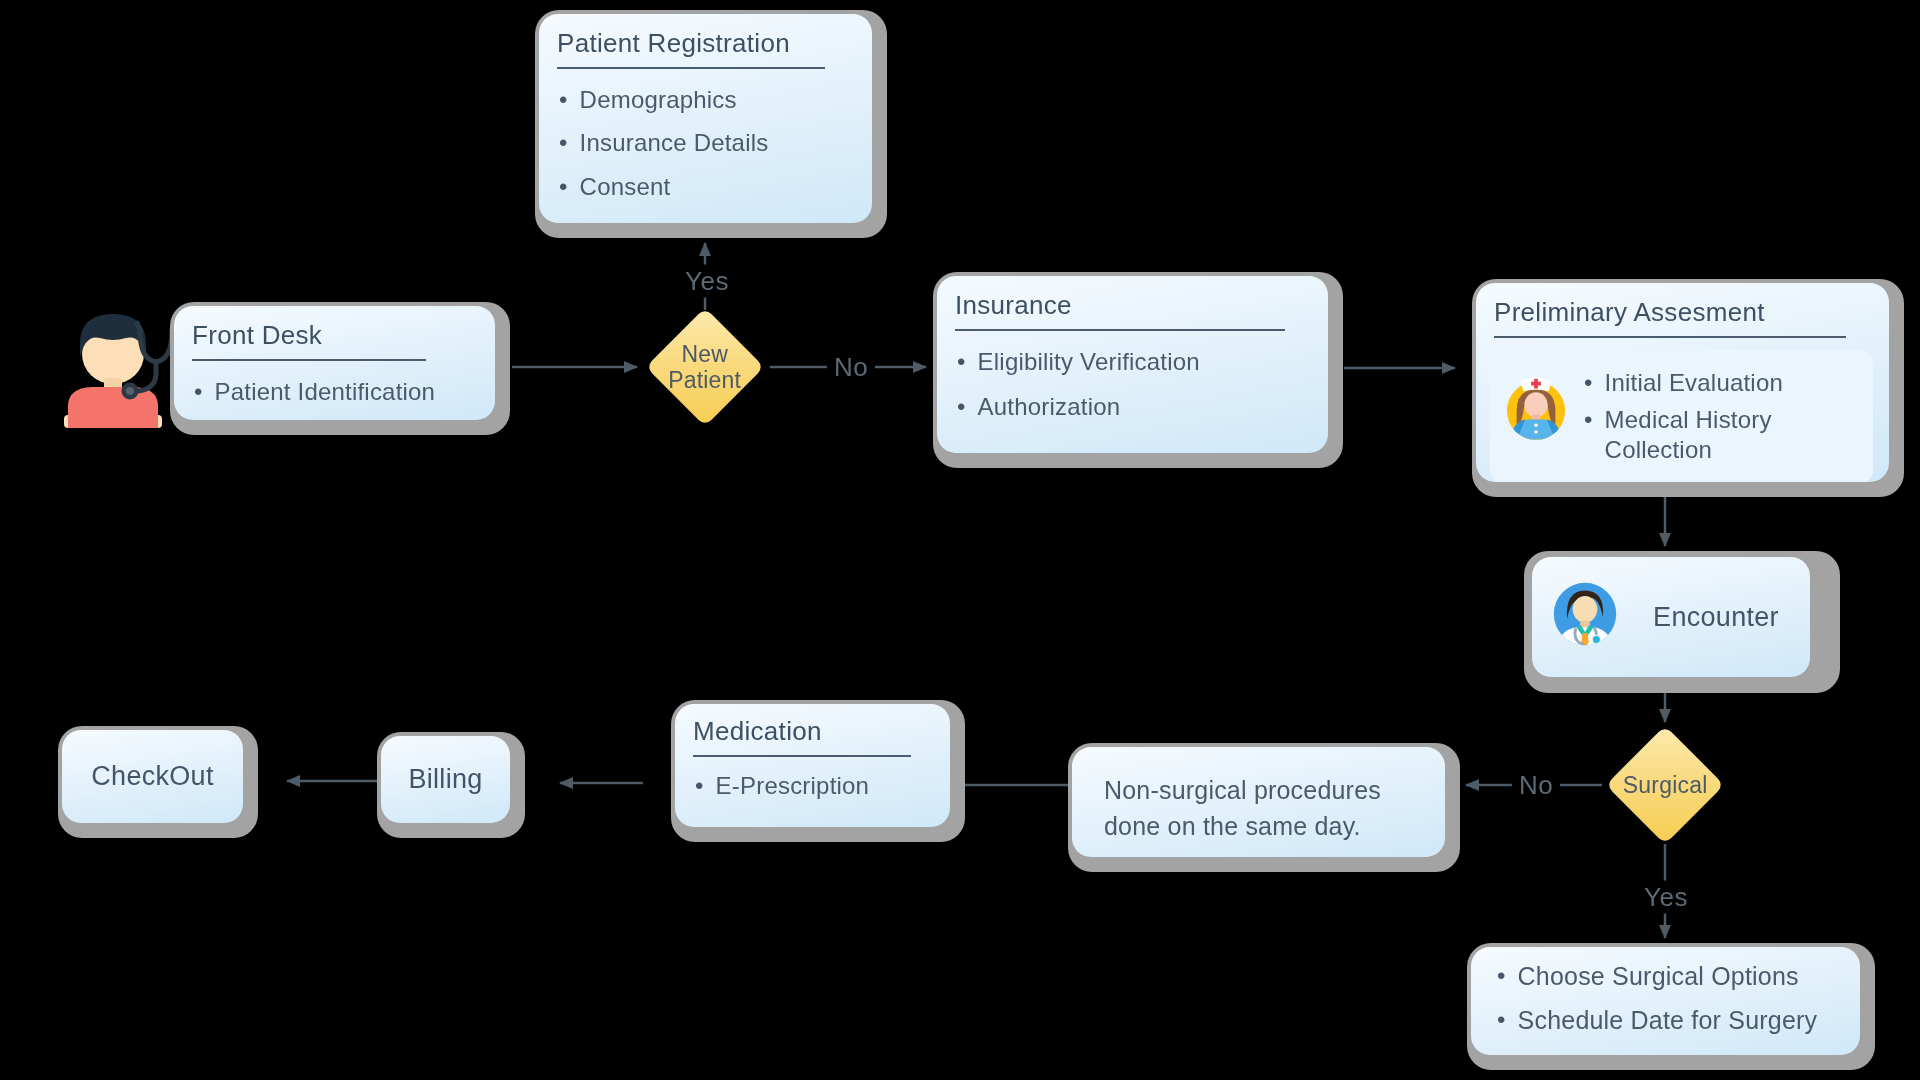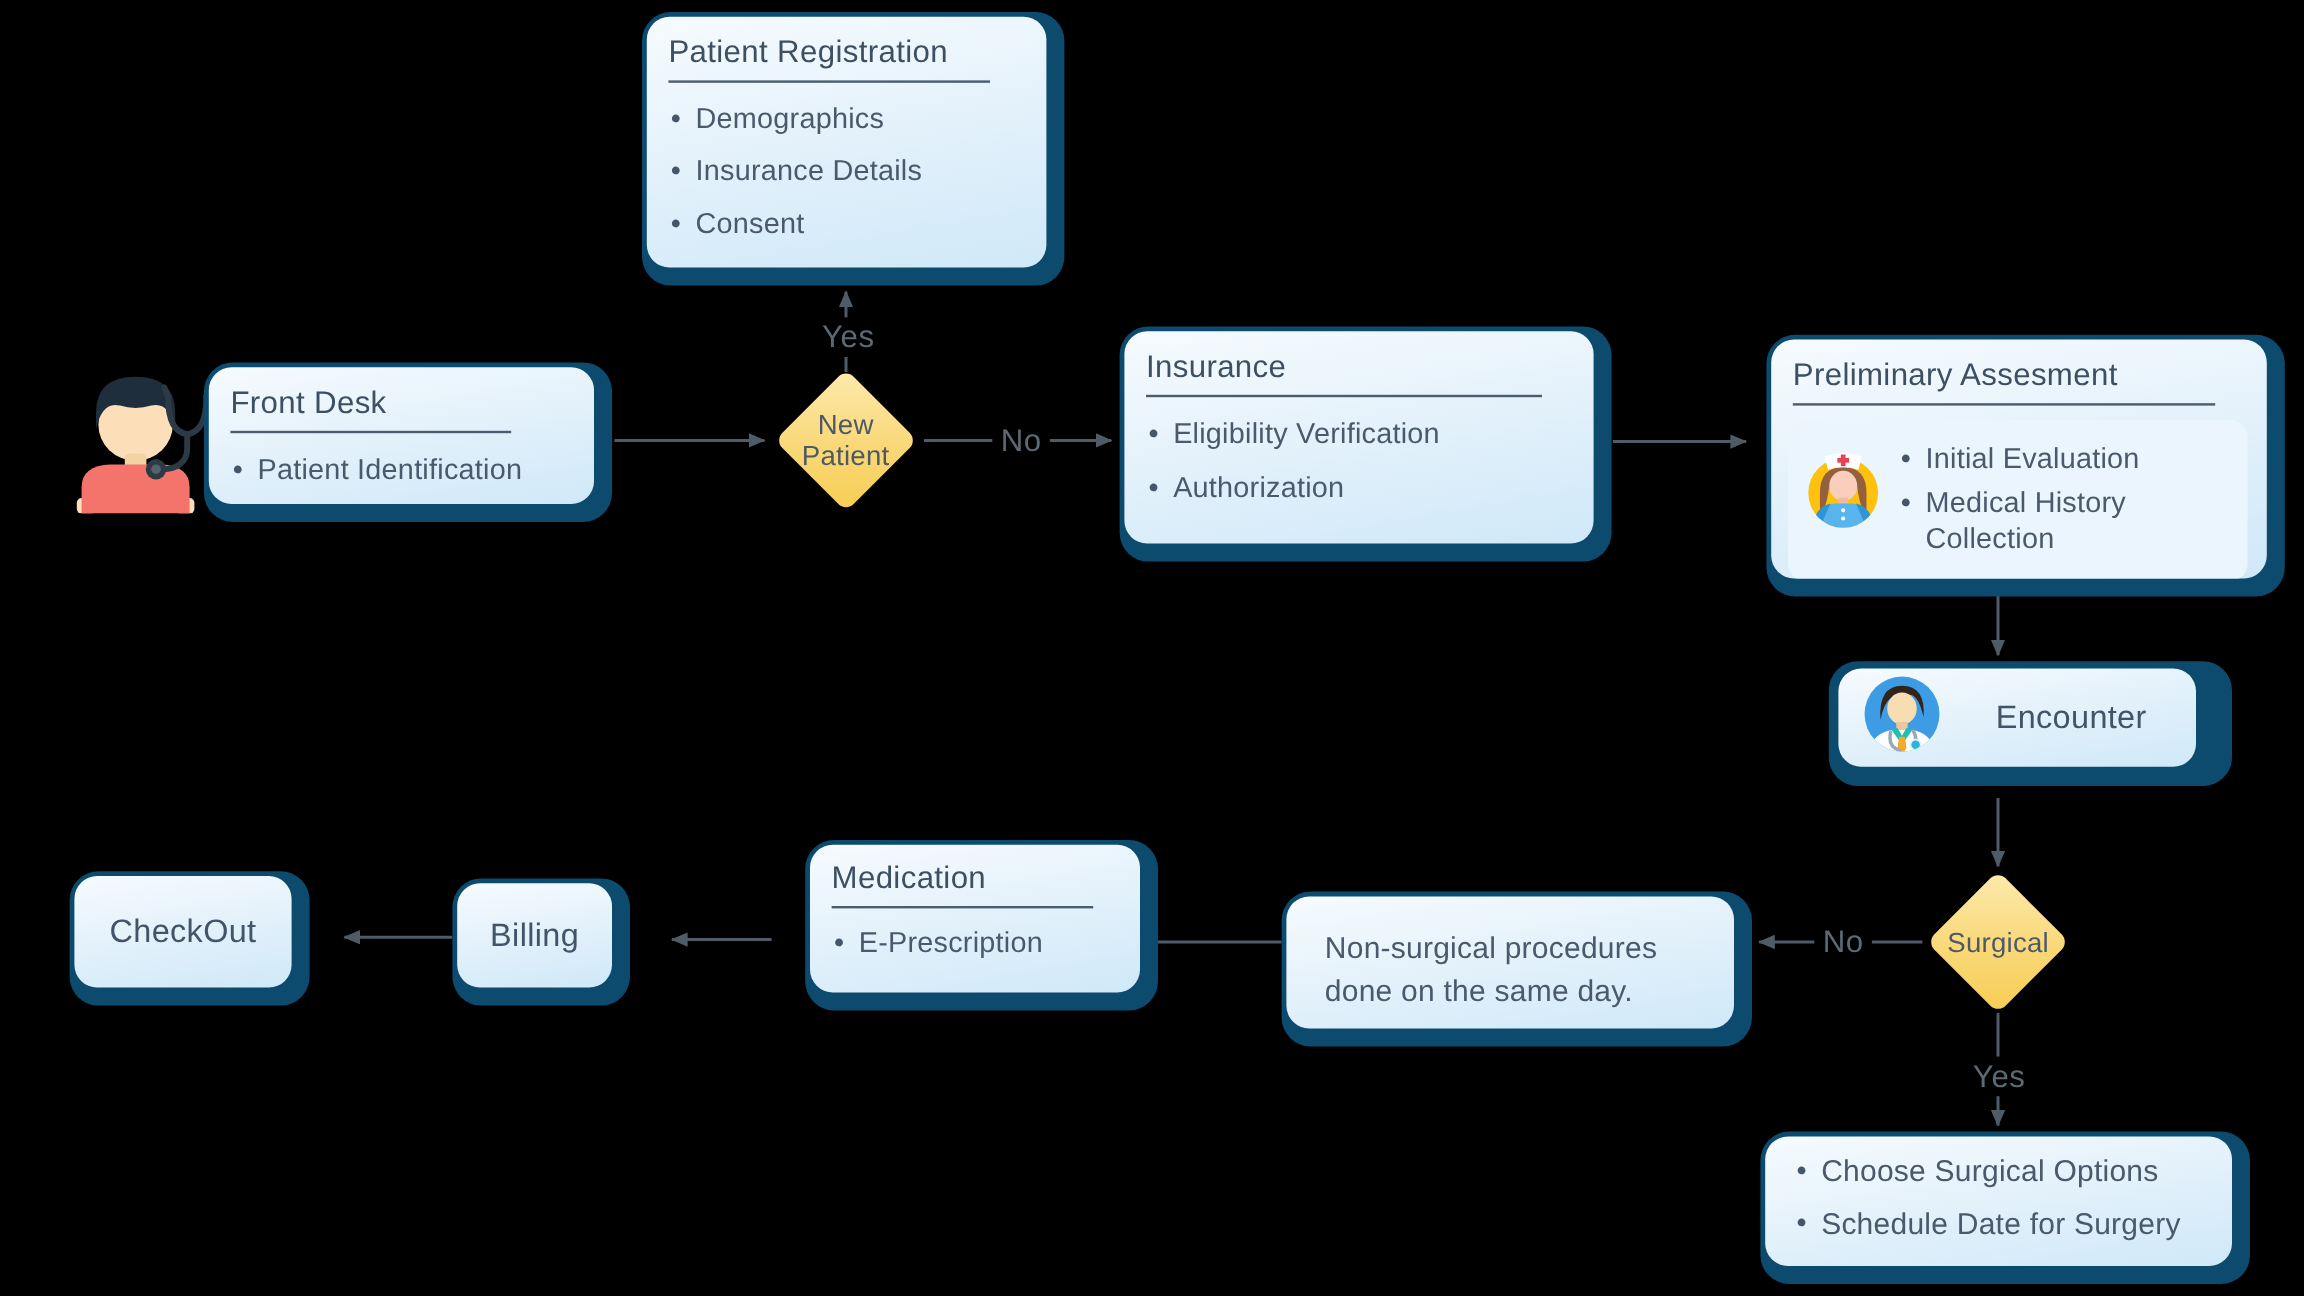--- a/index.html
+++ b/index.html
@@ -2,21 +2,21 @@
 <html><head>
 <meta charset="utf-8">
 <style>
   html,body{margin:0;padding:0;background:#000;}
   #stage{
     position:relative;width:1920px;height:1080px;background:#000;overflow:hidden;
     font-family:"Liberation Sans","DejaVu Sans",sans-serif;
     -webkit-font-smoothing:antialiased;
   }
   .node-outer{
-    position:absolute;background:#0c4a6e;border-radius:24px;
+    position:absolute;background:#a3a3a3;border-radius:24px;
   }
   .node-inner{
     position:absolute;inset:4px 15px 15px 4px;border-radius:19px;
     background:linear-gradient(170deg,#f6fbff 0%,#e5f2fb 45%,#cfe8f8 100%);
     overflow:hidden;
   }
   .node-title{
     font-size:26px;color:#3d5063;padding:14px 18px 0 18px;letter-spacing:.3px;line-height:1.2;
   }
   .title-rule{
@@ -198,21 +198,21 @@
           </div>
           <div class="bullet-row" style="max-width:250px;">
             <span class="bullet-dot">•</span>
             <span>Medical History Collection</span>
           </div>
         </div>
       </div>
     </div>
   </div>
 
-  <div class="node-outer" style="left:1524px;top:551px;width:316px;height:104px;padding-left:20px;">
+  <div class="node-outer" style="left:1524px;top:551px;width:316px;height:142px;">
     <div class="node-inner" style="inset:6px 30px 16px 8px;">
       <div class="row-flex">
         <span style="flex:0 0 auto;">
           <svg width="70" height="72" viewBox="0 0 74 76">
             <defs>
               <clipPath id="dclip">
                   <circle cx="37" cy="37" r="33"></circle>
                 </clipPath>
             </defs>
             <circle cx="37" cy="37" r="33" fill="#3e9ce4"></circle>

